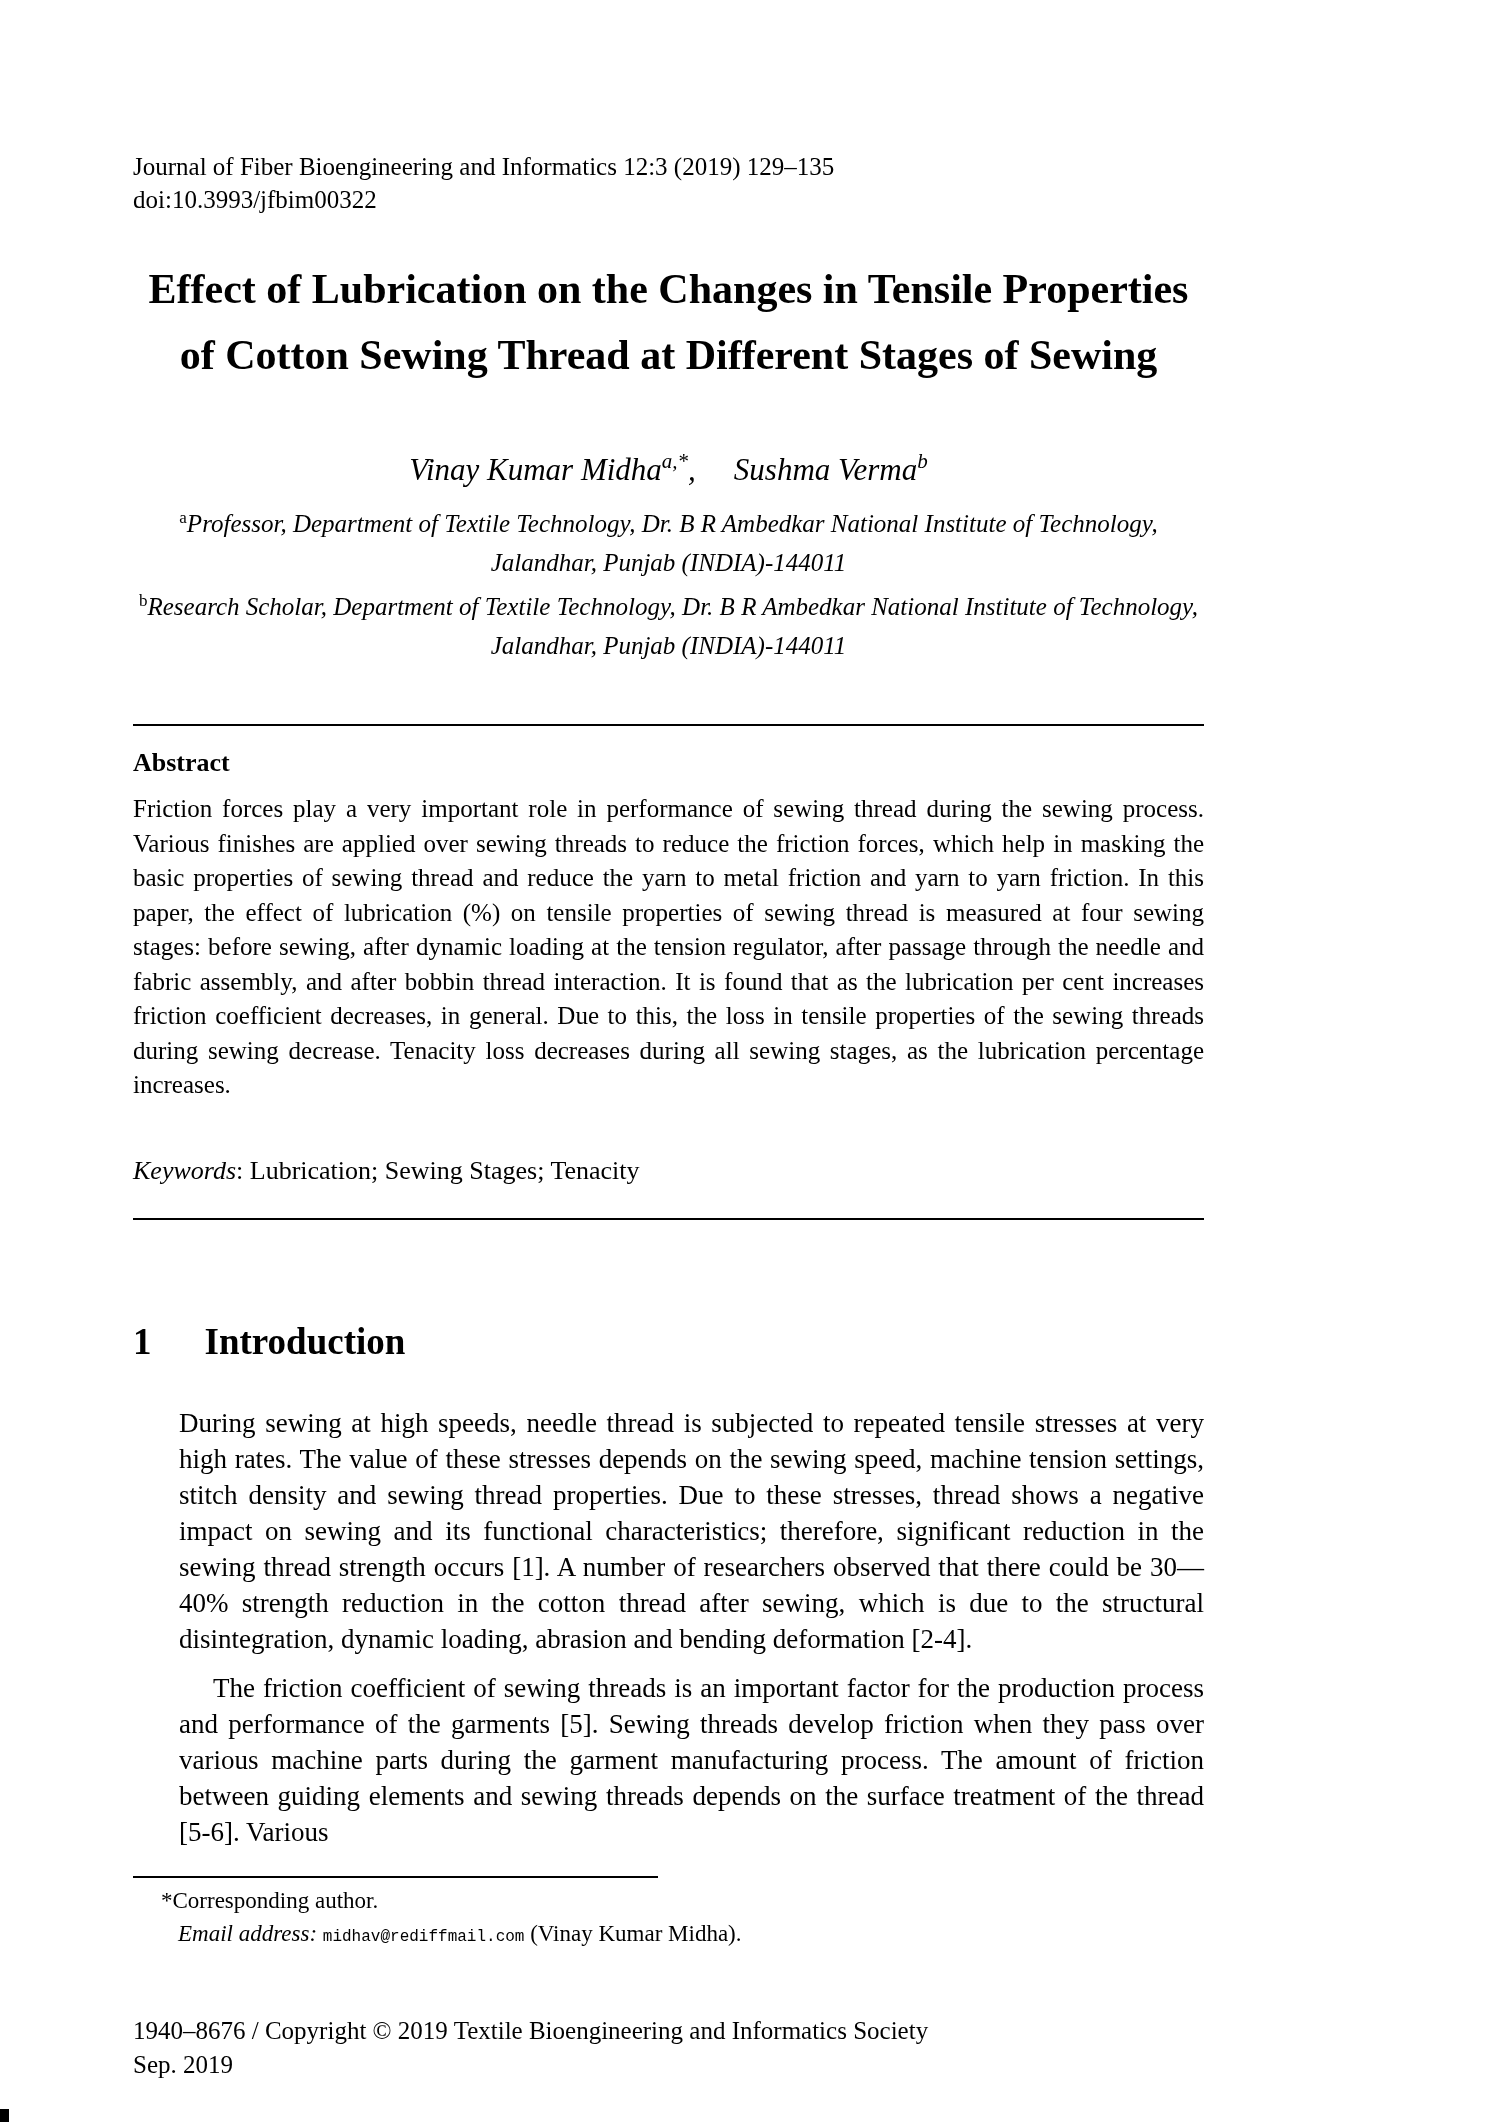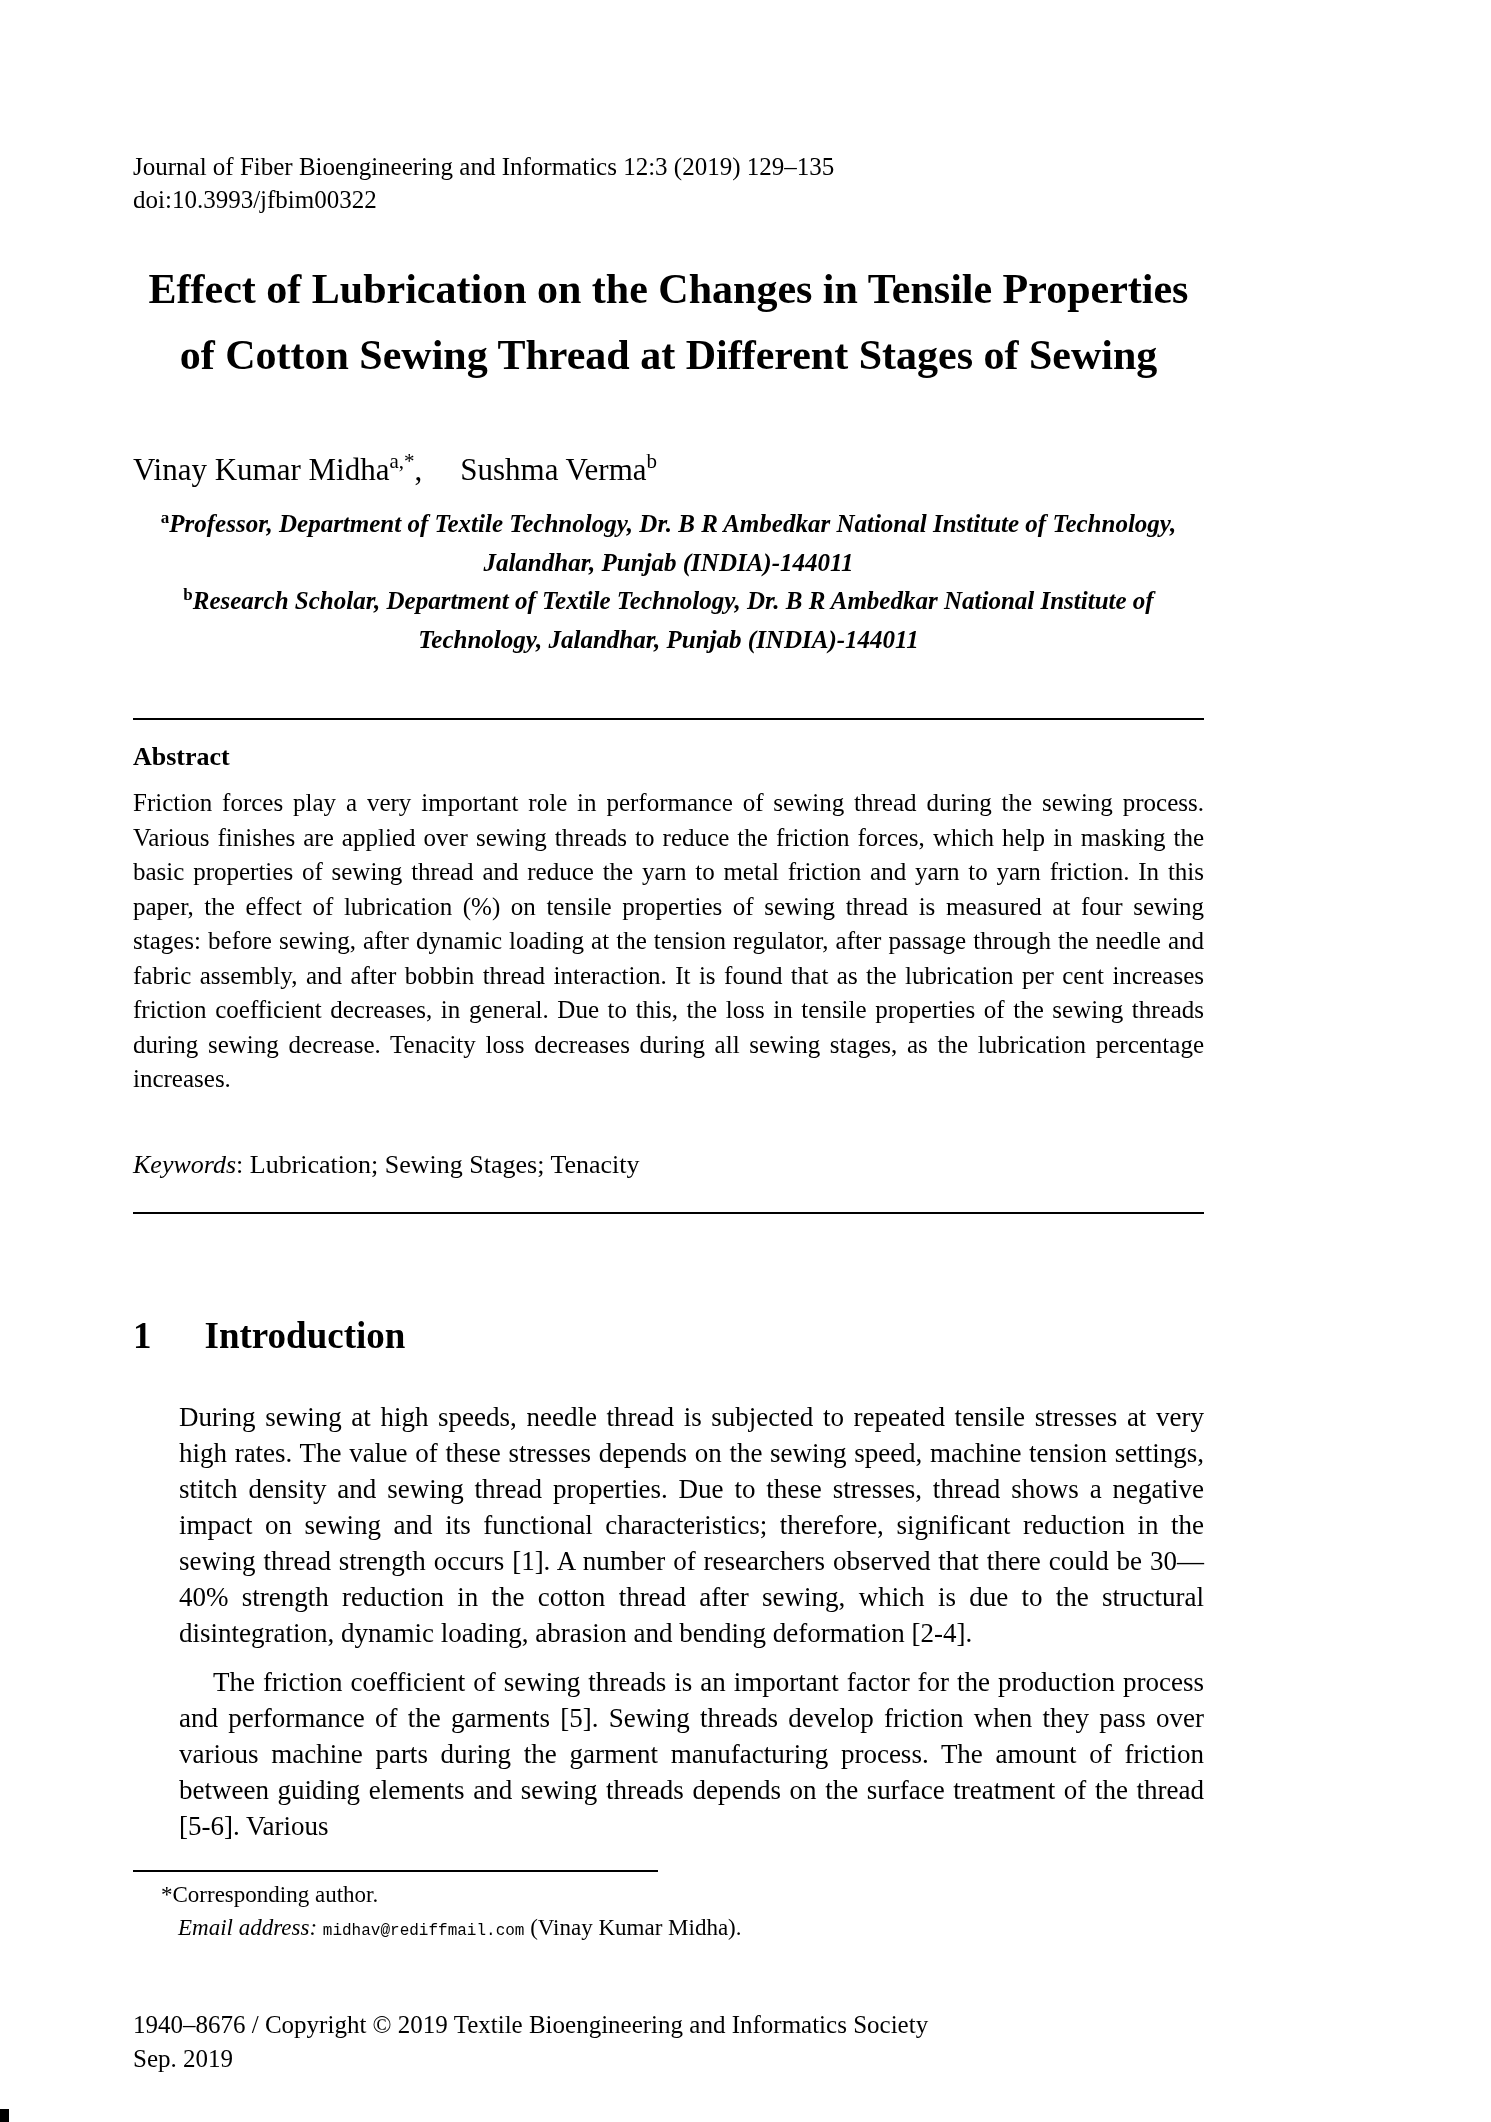--- a/index.html
+++ b/index.html
@@ -16,38 +16,38 @@
   }
   .header-block { font-size: 25px; line-height: 33px; }
   .paper-title {
     text-align: center;
     font-weight: bold;
     font-size: 42px;
     line-height: 66px;
     margin-top: 40px;
   }
   .authors-line {
-    text-align: left;
+    text-align: center;
     font-size: 31px;
     margin-top: 64px;
+    font-style: italic;
   }
   .authors-line .sup {
     font-size: 21px;
     position: relative;
     top: -12px;
   }
   .author-sep { display: inline-block; margin-right: 38px; }
   .affiliations { margin-top: 18px; }
   .affiliation {
     text-align: center;
     font-style: italic;
     font-size: 25px;
     line-height: 36px;
-    margin-top: 2px;
-    font-weight: bold;
+    margin-top: 8px;
   }
   .affiliation .sup {
     font-style: normal;
     font-size: 17px;
     position: relative;
     top: -9px;
   }
   .rule { border: none; border-top: 2px solid #000; margin: 0; margin-top: 60px; }
   .abstract-heading { font-weight: bold; font-size: 26px; margin-top: 22px; }
   .abstract-body {

